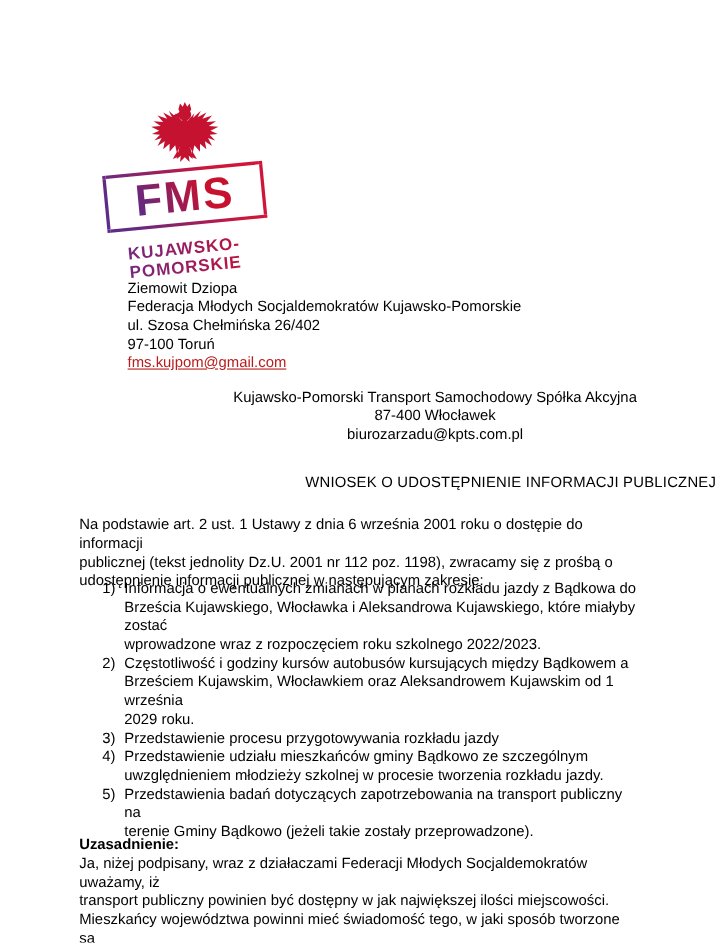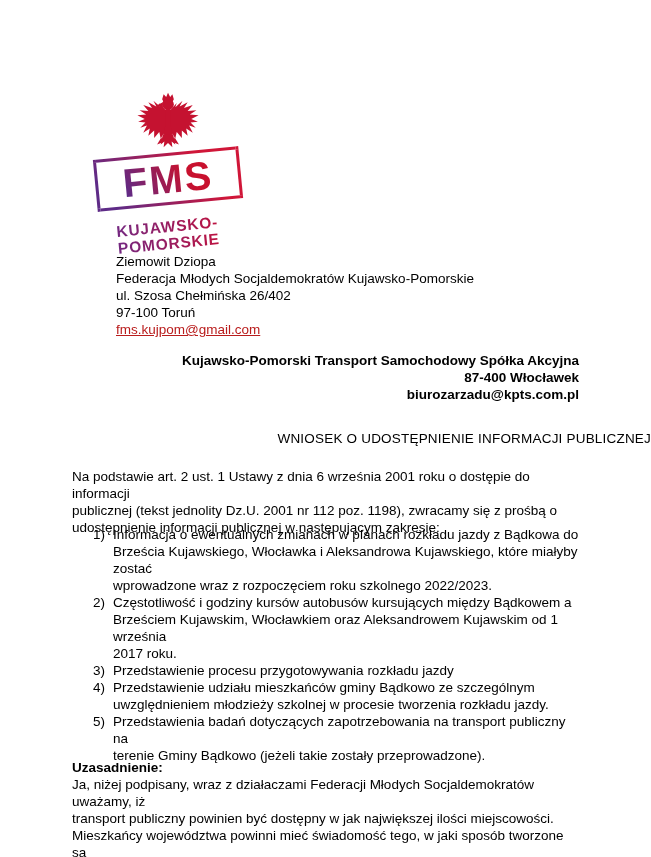--- a/index.html
+++ b/index.html
@@ -38,21 +38,21 @@
     margin-top:13px;
     transform:rotate(-5.5deg);
     font-size:15.5px;font-weight:700;line-height:17px;letter-spacing:0.8px;
     background:linear-gradient(90deg,#6d2a87 10%,#c4113a 90%);
     -webkit-background-clip:text;background-clip:text;
     -webkit-text-fill-color:transparent;color:transparent;
   }
 
   
   .sender{position:absolute;top:253px;left:72px;margin-left:44px;}
-  .recipient{position:absolute;top:352px;right:72px;text-align:right;font-weight:bold;}
+  .recipient{position:absolute;top:352px;right:72px;text-align:center;}
   .link{color:#b91c1c;text-decoration:underline;cursor:pointer;}
 
   
   .doc-title{position:absolute;top:430px;left:0;right:0;text-align:right;letter-spacing:0.2px;}
   .intro{position:absolute;top:468px;left:72px;width:507px;}
   .req-list{position:absolute;top:526px;left:72px;width:507px;}
   .req-item{display:flex;}
   .req-num{width:41px;padding-left:21px;box-sizing:border-box;flex:none;}
   .req-txt{flex:1;}
   .justification{position:absolute;top:716px;left:72px;width:507px;}
@@ -108,21 +108,21 @@
     <div class="req-item">
       <span class="req-num">1)</span>
       <span class="req-txt ml">Informacja o ewentualnych zmianach w planach rozkładu jazdy z Bądkowa do
 Brześcia Kujawskiego, Włocławka i Aleksandrowa Kujawskiego, które miałyby zostać
 wprowadzone wraz z rozpoczęciem roku szkolnego 2022/2023.</span>
     </div>
     <div class="req-item">
       <span class="req-num">2)</span>
       <span class="req-txt ml">Częstotliwość i godziny kursów autobusów kursujących między Bądkowem a
 Brześciem Kujawskim, Włocławkiem oraz Aleksandrowem Kujawskim od 1 września
-2017 roku.</span>
+2029 roku.</span>
     </div>
     <div class="req-item">
       <span class="req-num">3)</span>
       <span class="req-txt ml">Przedstawienie procesu przygotowywania rozkładu jazdy</span>
     </div>
     <div class="req-item">
       <span class="req-num">4)</span>
       <span class="req-txt ml">Przedstawienie udziału mieszkańców gminy Bądkowo ze szczególnym
 uwzględnieniem młodzieży szkolnej w procesie tworzenia rozkładu jazdy.</span>
     </div>

